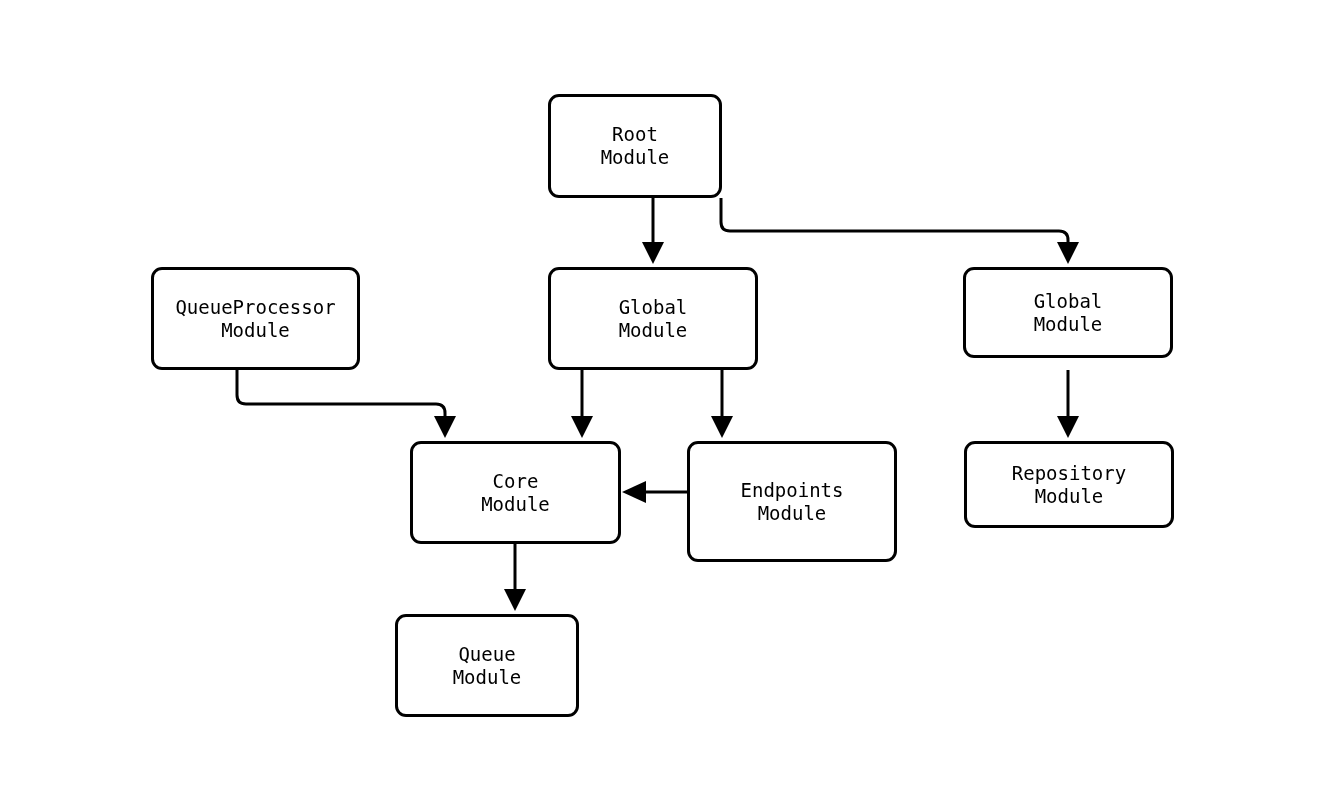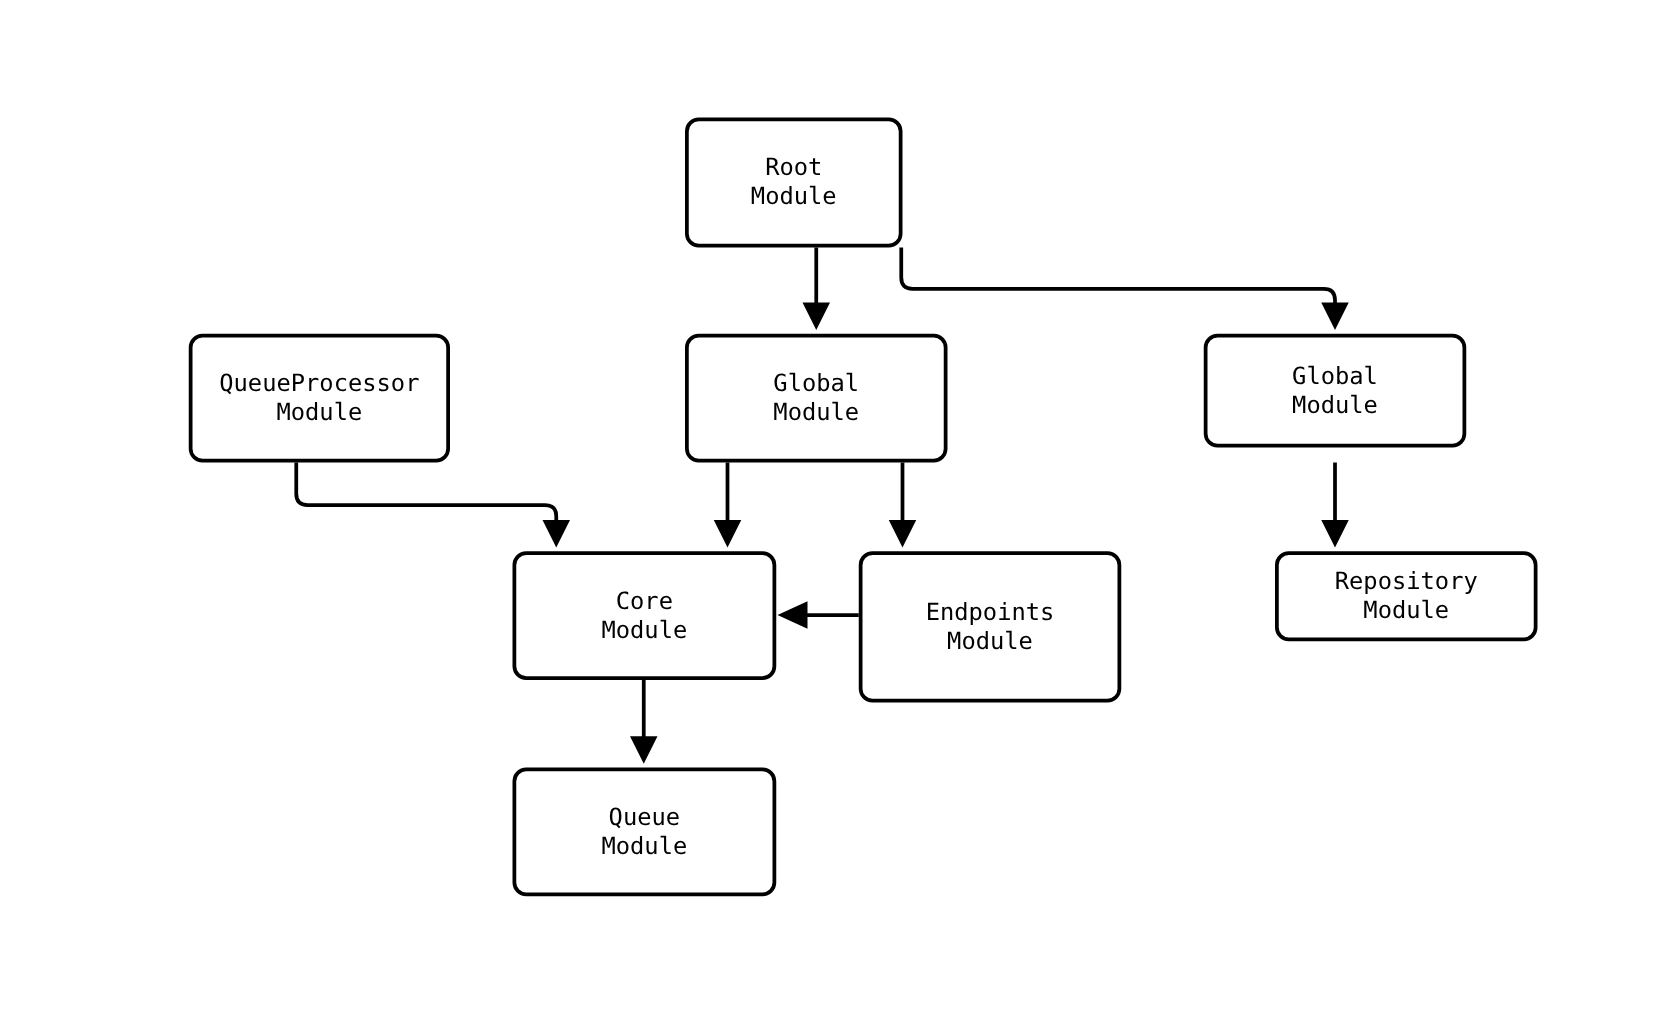--- a/index.html
+++ b/index.html
@@ -116,23 +116,23 @@
   <div class="node" style="left:410px; top:441px; width:211px; height:103px;">
     <div class="node-label">Core</div>
     <div class="node-label">Module</div>
   </div>
 
   <div class="node" style="left:687px; top:441px; width:210px; height:121px;">
     <div class="node-label">Endpoints</div>
     <div class="node-label">Module</div>
   </div>
 
-  <div class="node" style="left:1020px; top:441px; width:210px; height:72px;">
+  <div class="node" style="left:964px; top:441px; width:210px; height:87px;">
     <div class="node-label">Repository</div>
     <div class="node-label">Module</div>
   </div>
 
-  <div class="node" style="left:410px; top:614px; width:211px; height:103px;">
+  <div class="node" style="left:395px; top:614px; width:184px; height:103px;">
     <div class="node-label">Queue</div>
     <div class="node-label">Module</div>
   </div>
 
 </div>
 
 </body></html>

